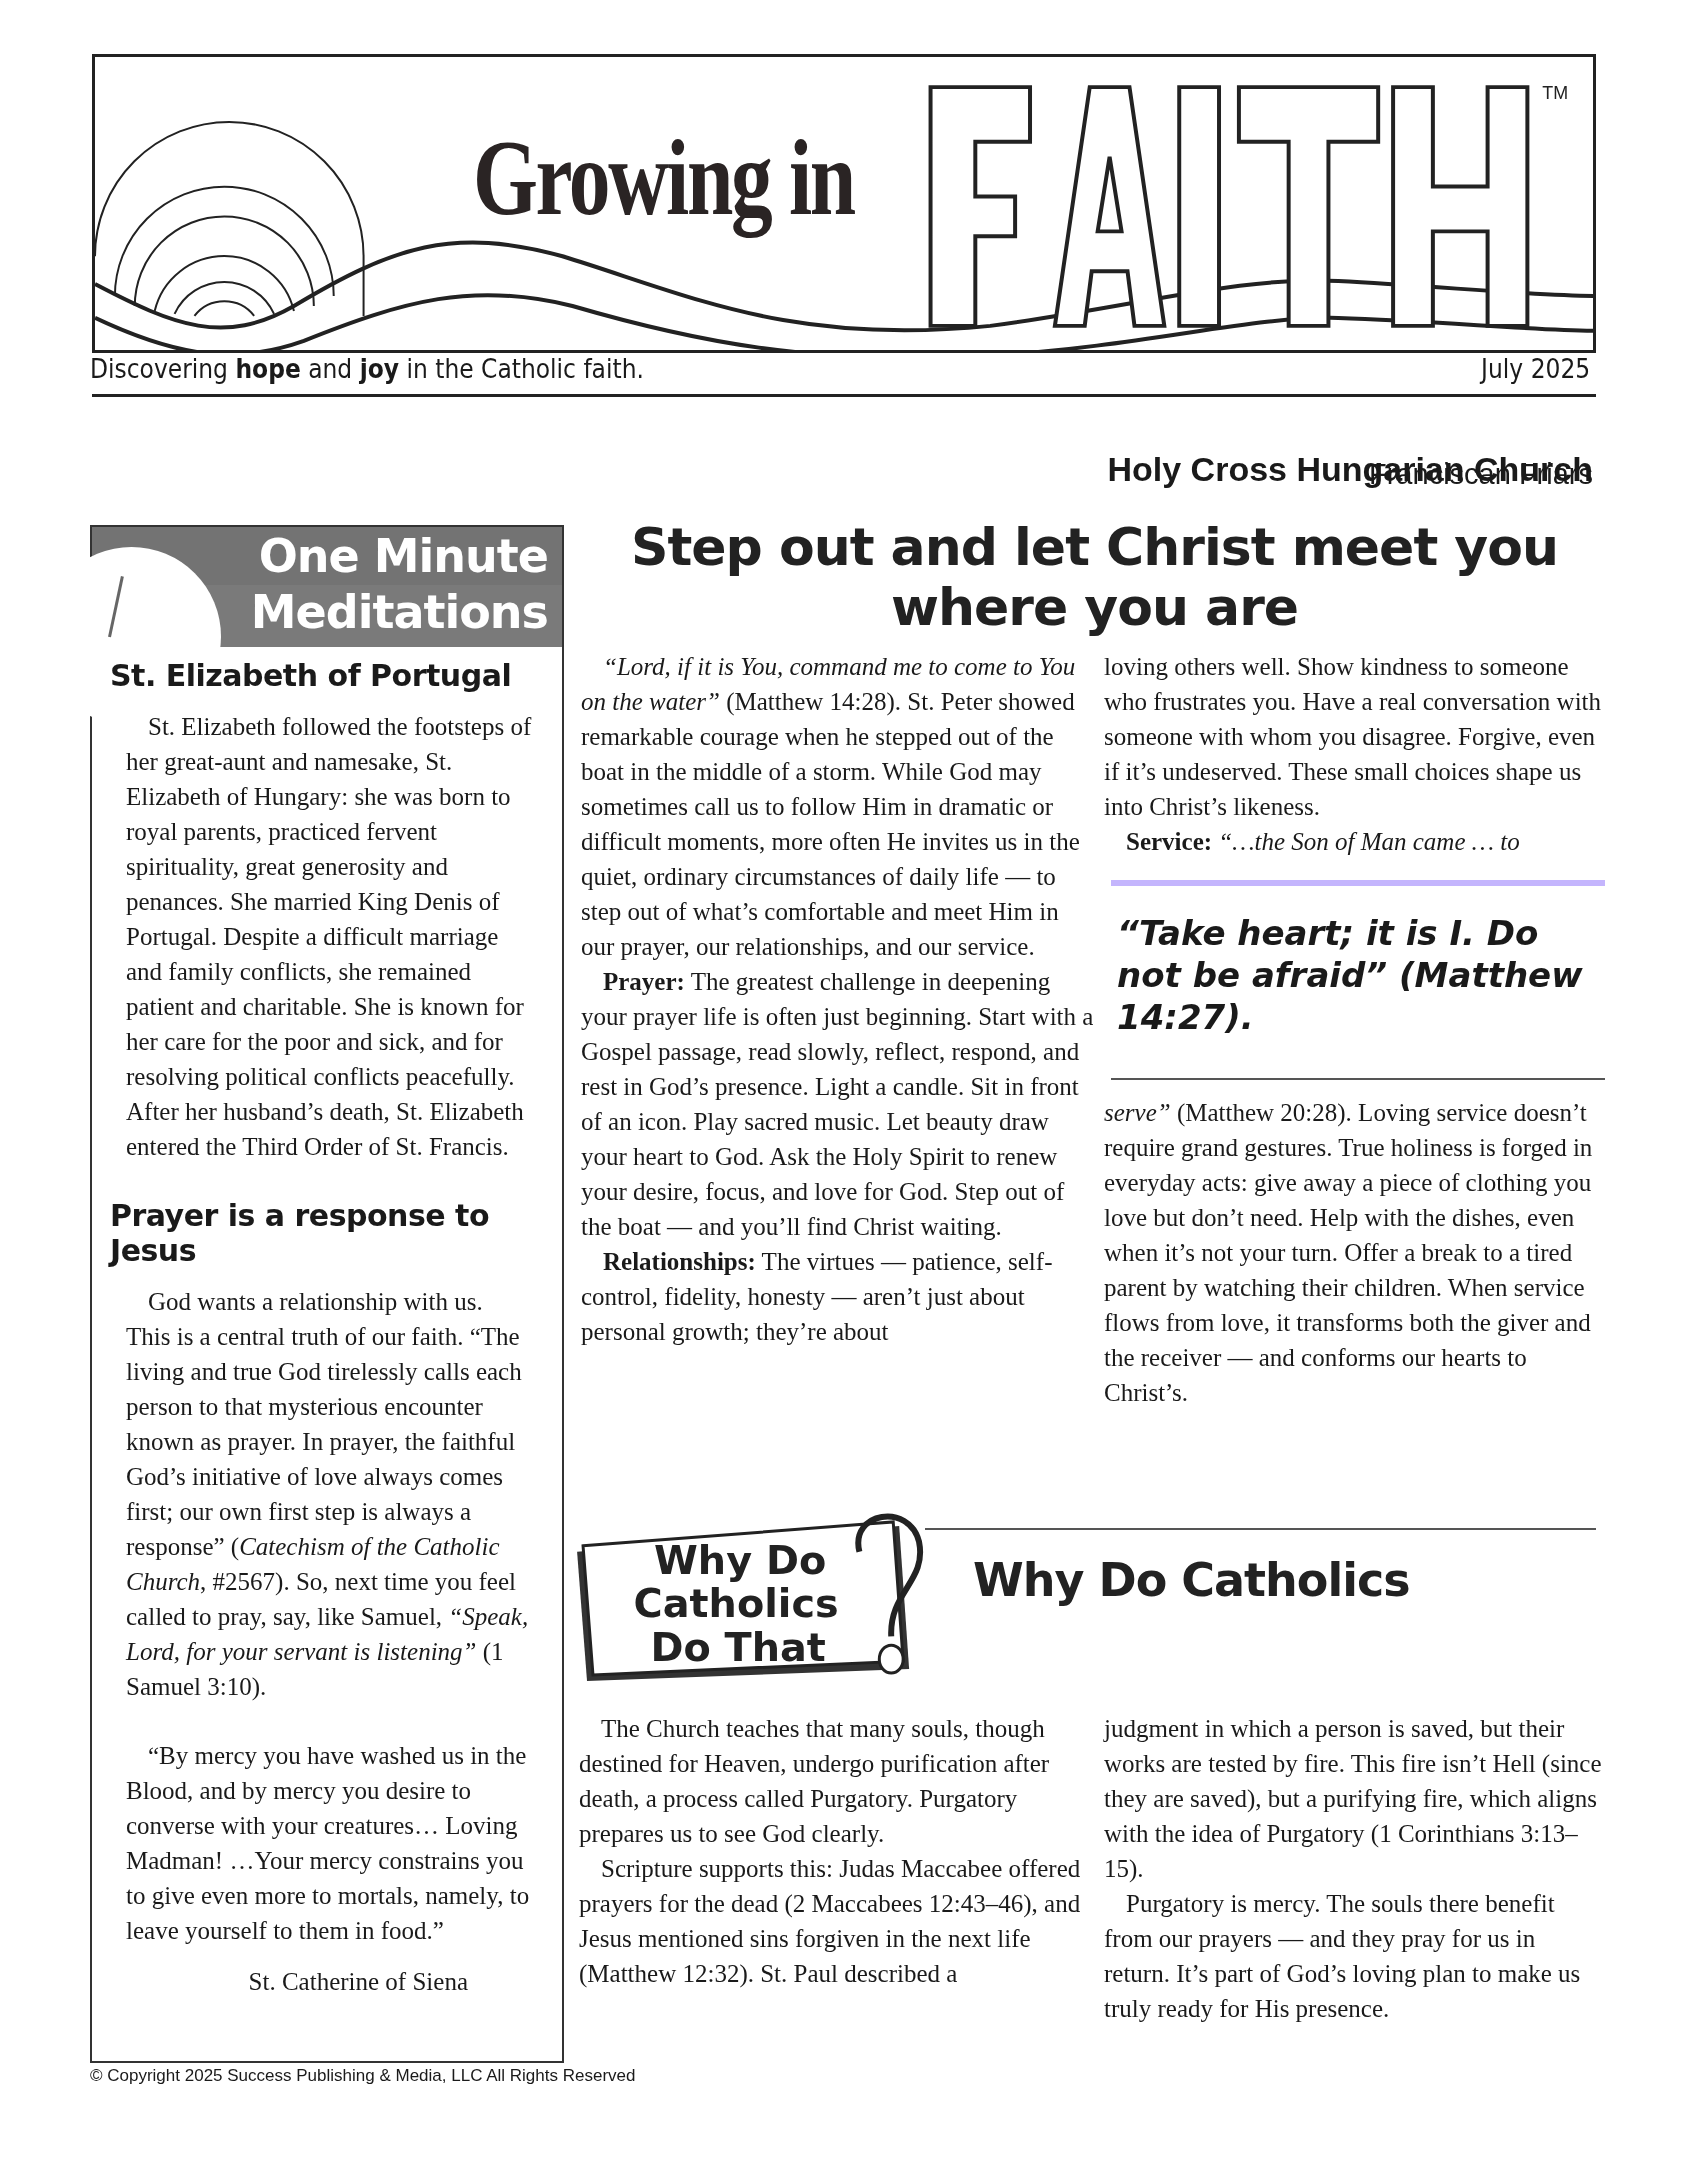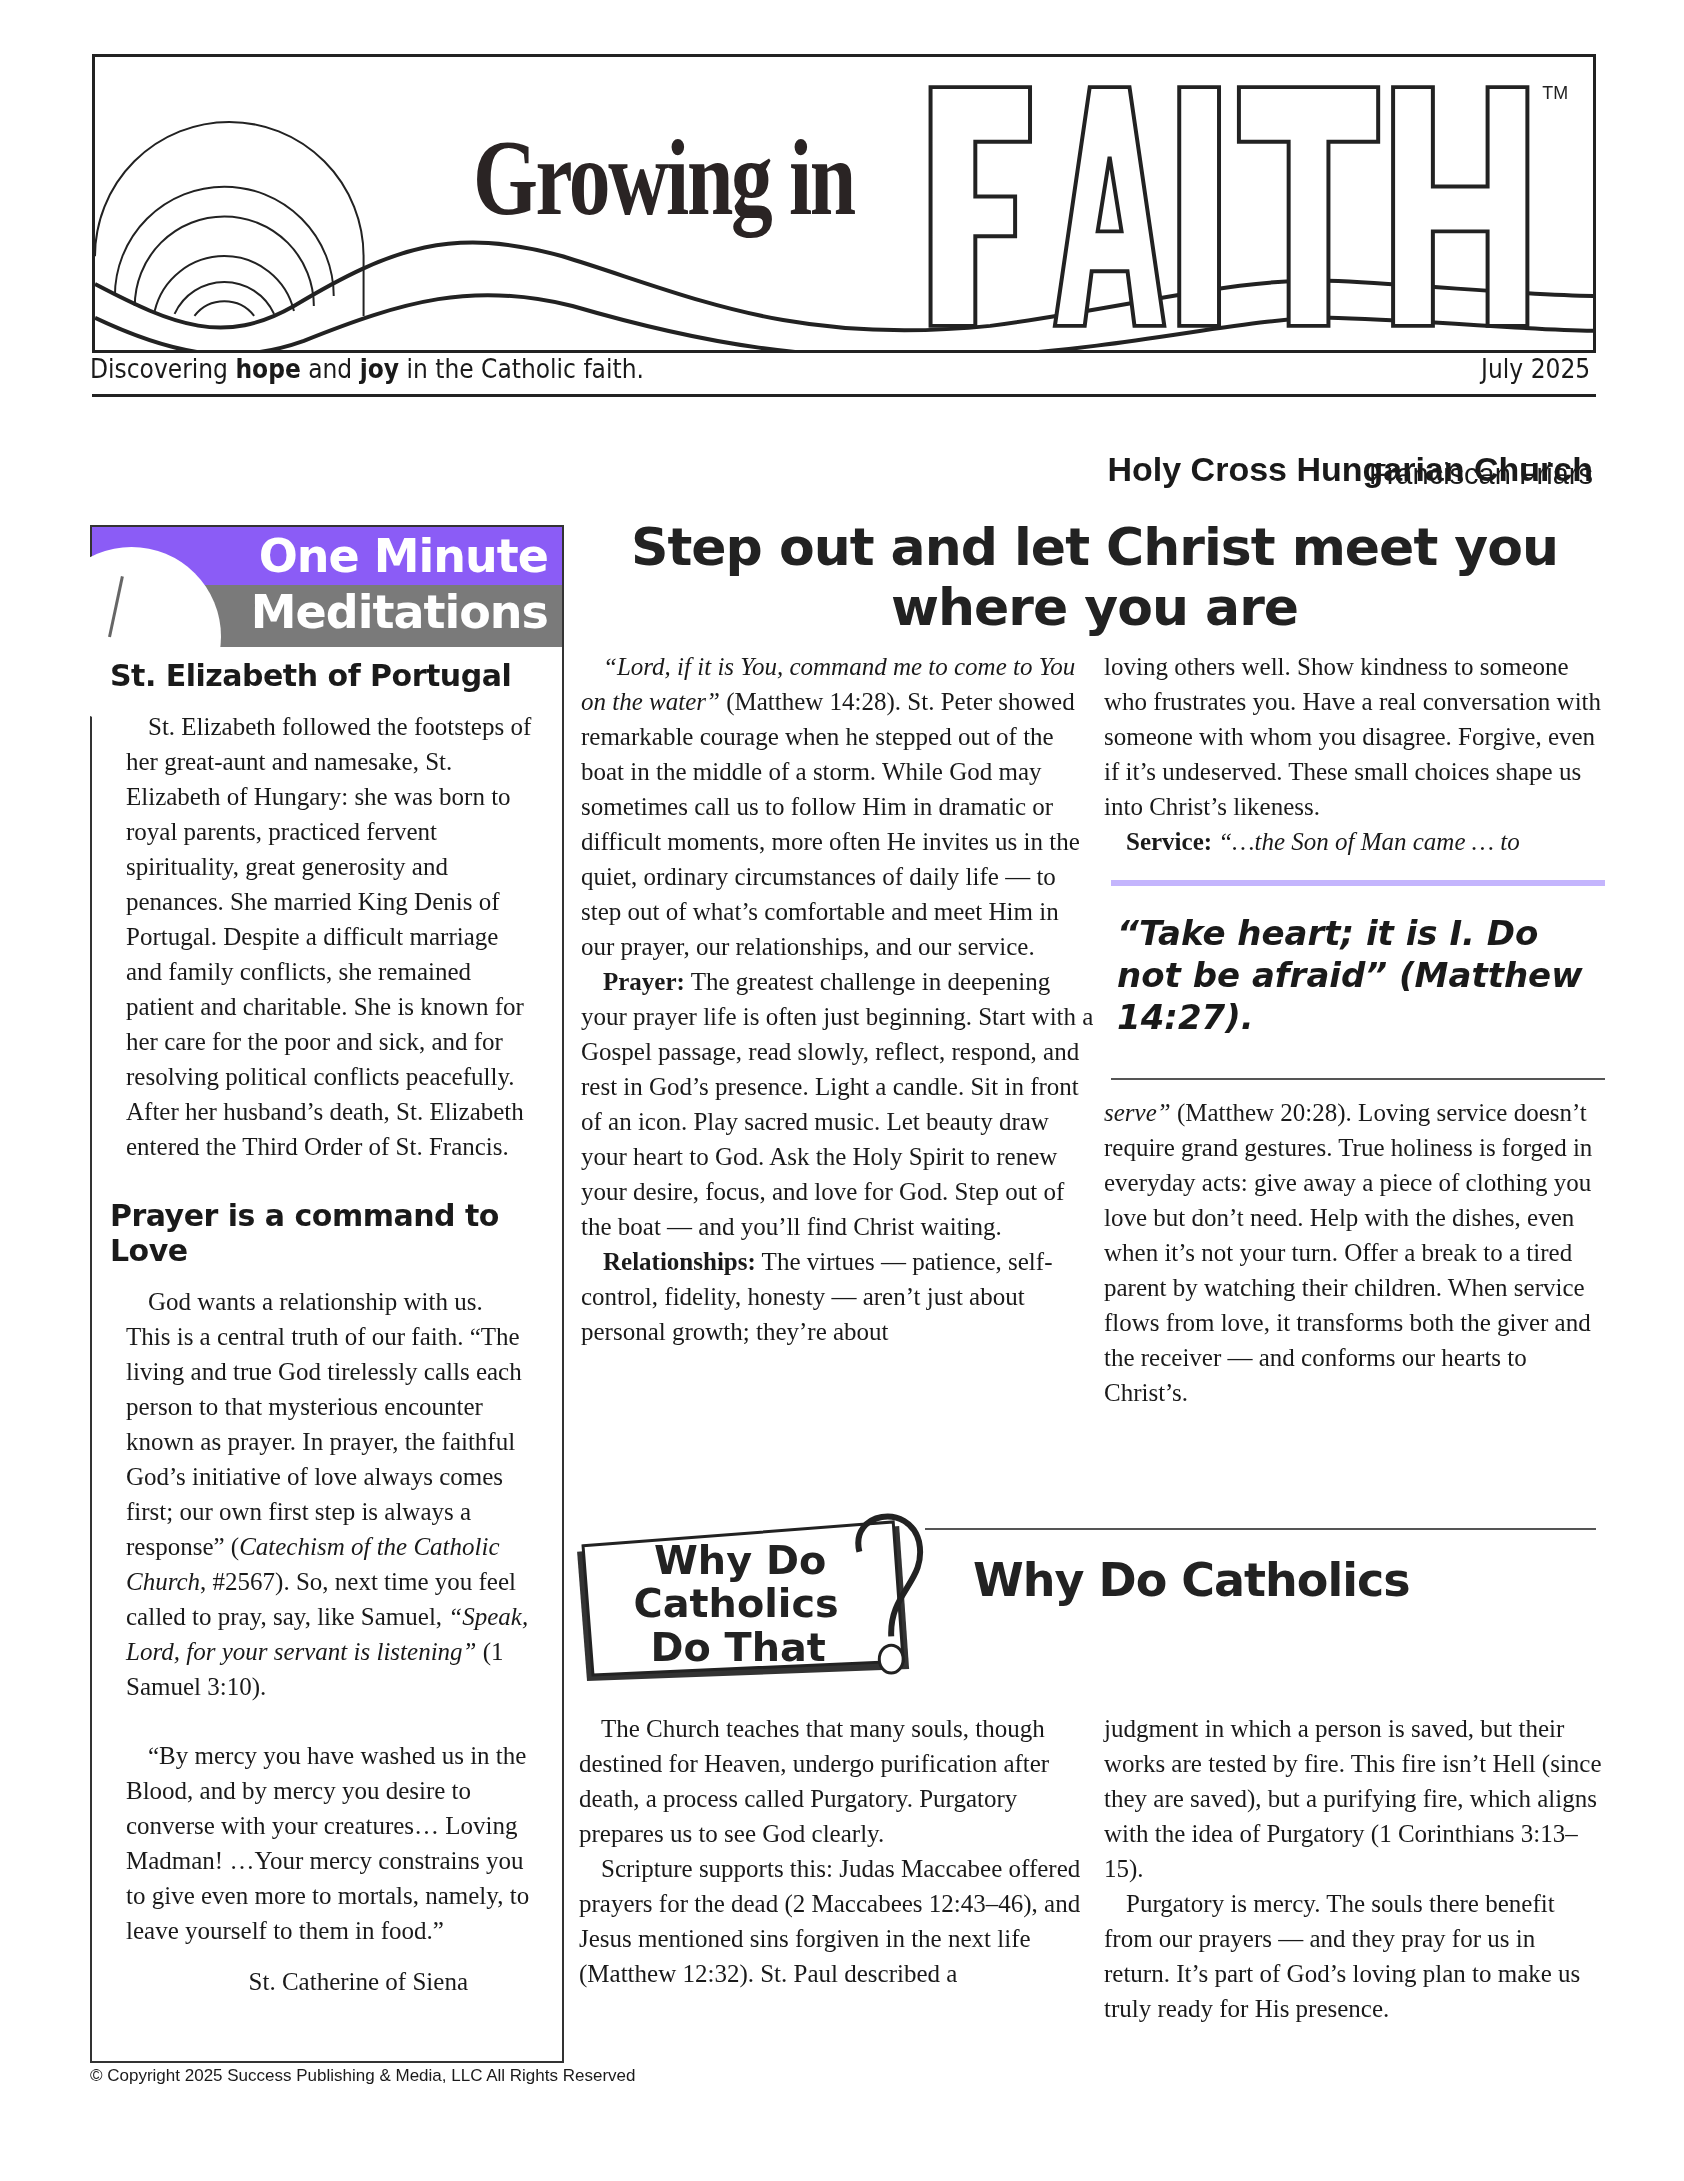--- a/index.html
+++ b/index.html
@@ -15,21 +15,21 @@
   .tagline { left:90px; top:354px; font-family:"DejaVu Sans", sans-serif; font-size:26px; color:#1a1a1a; transform:scaleX(0.9); transform-origin:left top; }
   .tagline b { font-weight:bold; }
   .issue-date { right:95px; top:354px; font-family:"DejaVu Sans", sans-serif; font-size:26px; transform:scaleX(0.9); transform-origin:right top; }
   .rule-under-tag { left:92px; top:394px; width:1504px; height:3px; background:#222; }
 
   .parish { right:92px; top:406px; font-family:"Liberation Sans", sans-serif; font-size:34px; font-weight:bold;margin-top:44px; }
   .parish-sub { right:92px; top:458px; font-family:"Liberation Sans", sans-serif; font-size:29px; }
 
   
   .sidebar { left:90px; top:525px; width:474px; height:1538px; border:2px solid #333; box-sizing:border-box; }
-  .sidebar-header { position:absolute; left:0; top:0; width:470px; height:119px; background:#8b5cf6; }
+  .sidebar-header { position:absolute; left:0; top:0; width:470px; height:119px; background:#737373; }
   .sidebar-header .band { position:absolute; left:0; top:58px; width:470px; height:62px; background:#7a7a7a; }
   .clock-face { position:absolute; left:-50px; top:20px; width:179px; height:179px; border-radius:50%; background:#fff; }
   .clock-hand { position:absolute; left:66px; top:28px; width:3px; height:62px; background:#666; transform:rotate(12deg); transform-origin:bottom center; }
   .sh-line1, .sh-line2 { position:absolute; right:14px; font-family:"DejaVu Sans", sans-serif; font-weight:bold; color:#fff; font-size:46px; letter-spacing:-1px; }
   .sh-line1 { top:2px; }
   .sh-line2 { top:58px; }
   .sidebar-body { position:absolute; left:18px; top:127px; width:438px; }
   .sb-heading { font-family:"DejaVu Sans", sans-serif; font-weight:bold; font-size:30px; margin:4px 0 0 0; letter-spacing:-0.5px; }
   .sb-text { font-size:25px; line-height:35px; margin:16px; }
   .indent { text-indent:22px; }
@@ -100,21 +100,21 @@
     <div class="band"></div>
     <div class="clock-face">
         <div class="clock-hand"></div>
       </div>
     <div class="sh-line1">One Minute</div>
     <div class="sh-line2">Meditations</div>
   </div>
   <div class="sidebar-body">
     <h3 class="sb-heading">St. Elizabeth of Portugal</h3>
     <p class="sb-text indent">St. Elizabeth followed the footsteps of her great-aunt and namesake, St. Elizabeth of Hungary: she was born to royal parents, practiced fervent spirituality,  great generosity and penances. She married King Denis of Portugal. Despite a difficult marriage and family conflicts, she remained patient and charitable. She is known for her care for the poor and sick, and for resolving political conflicts peacefully. After her husband’s death, St. Elizabeth entered the Third Order of St. Francis.</p>
-    <h3 class="sb-heading" style="margin-top:34px;">Prayer is a command to Love</h3>
+    <h3 class="sb-heading" style="margin-top:34px;">Prayer is a response to Jesus</h3>
     <p class="sb-text indent"><span>God wants a relationship with us. This is a central truth of our faith. “The living and true God tirelessly calls each person to that mysterious encounter known as prayer. In prayer, the faithful God’s initiative of love always comes first; our own first step is always a response” (</span><i>Catechism of the Catholic Church</i><span>, #2567). So, next time you feel called to pray, say, like Samuel, </span><i>“Speak, Lord, for your servant is listening”</i><span> (1 Samuel 3:10).</span></p>
     <p class="sb-text indent quote-block">“By mercy you have washed us in the Blood, and by mercy you desire to converse with your creatures… Loving Madman! …Your mercy constrains you to give even more to mortals, namely, to leave yourself to them in food.”</p>
     <div class="quote-attrib">St. Catherine of Siena</div>
   </div>
 </div>
 
 <div class="abs headline">
   <div>Step out and let Christ meet you</div>
   <div>where you are</div>
 </div>

